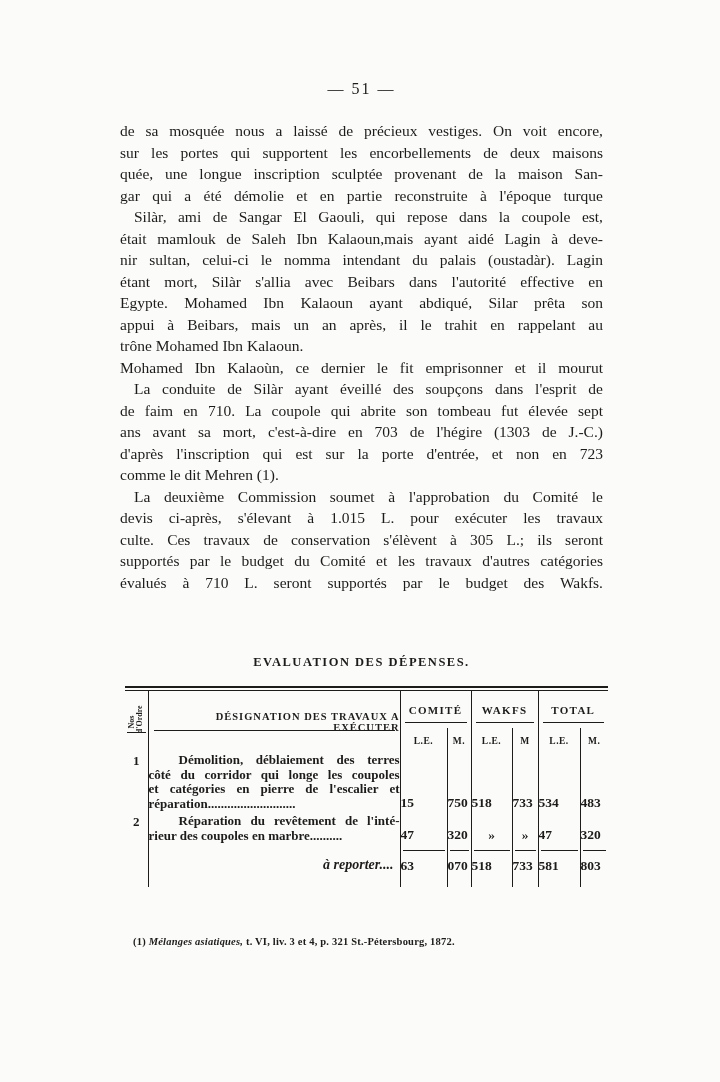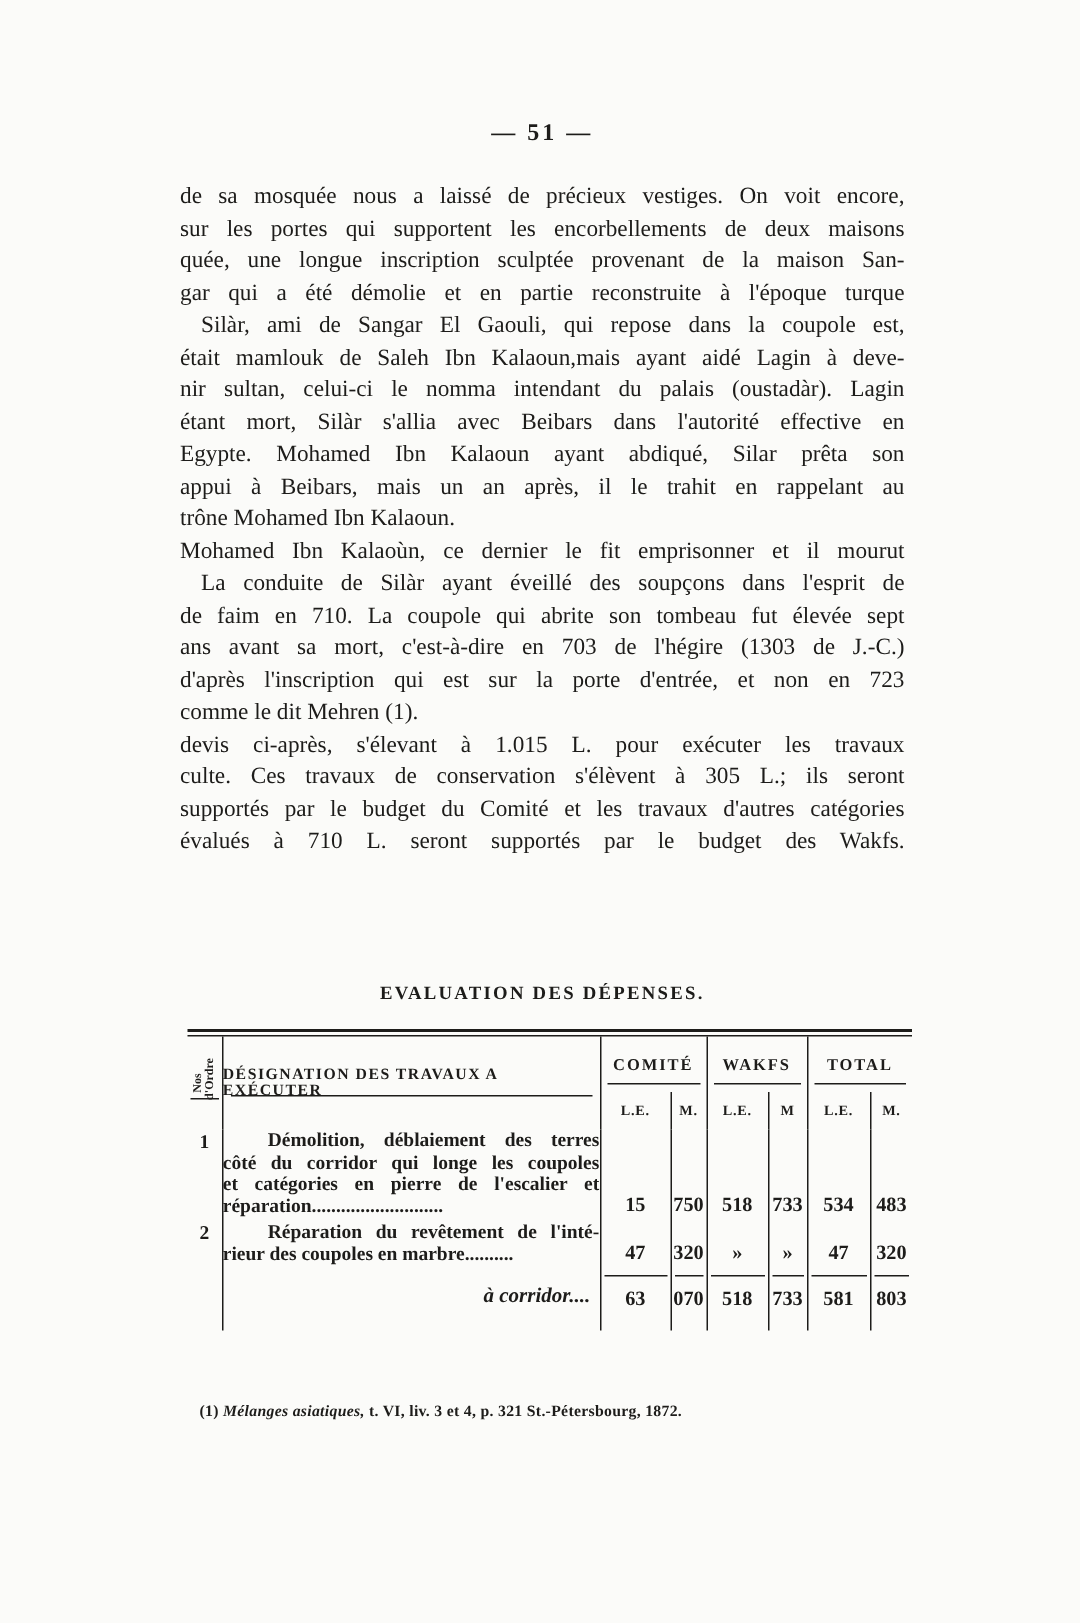--- a/index.html
+++ b/index.html
@@ -11,21 +11,21 @@
     position:relative;
     width:720px;height:1082px;
     background:var(--paper);
     color:var(--ink);
     font-family:"Liberation Serif", serif;
     overflow:hidden;
   }
   
   .page-number{
     position:absolute;top:80px;left:120px;width:483px;
-    text-align:center;font-size:16px;font-weight:bold;letter-spacing:2px;
+    text-align:center;font-size:16px;font-weight:normal;letter-spacing:2px;
   }
   
   .body-text{
     position:absolute;top:120px;left:120px;width:483px;
     font-size:15.5px;line-height:21.5px;font-weight:normal;
   }
   .pline{display:block;text-align:justify;text-align-last:justify;}
   .pline.last{text-align-last:left;}
   .pline.ind{text-indent:14px;}
   
@@ -44,34 +44,34 @@
   .bl{border-left:1.5px solid var(--ink);}
   
   th.no-h{position:relative;vertical-align:middle;height:62px;}
   th.no-h .rot{
     transform:rotate(-90deg);
     font-size:8px;line-height:8px;font-weight:bold;
     text-align:center;white-space:nowrap;
   }
   th.no-h .rot span{display:block;}
   th.no-h::after{content:"";position:absolute;left:2px;right:2px;bottom:20px;border-bottom:1.5px solid var(--ink);}
-  th.des-h{position:relative;vertical-align:middle;text-align:left;
+  th.des-h{position:relative;vertical-align:middle;text-align:right;
     font-size:10.5px;letter-spacing:1px;padding-bottom:20px;}
   th.des-h::after{content:"";position:absolute;left:5px;right:5px;bottom:22px;border-bottom:1.5px solid var(--ink);}
   th.grp{position:relative;vertical-align:middle;text-align:center;
     font-size:11px;letter-spacing:1.3px;height:36px;}
   th.grp::after{content:"";position:absolute;left:4px;right:4px;bottom:5px;border-bottom:1.5px solid var(--ink);}
   tr.sub th{height:24px;vertical-align:middle;text-align:center;font-size:9.5px;letter-spacing:0.5px;}
   
   td.no{vertical-align:top;text-align:center;font-size:13px;padding-top:3px;}
   td.des{vertical-align:top;font-size:13px;line-height:14.5px;padding:2px 2px 2px 3px;}
   td.des .tl{display:block;text-align:justify;text-align-last:justify;}
   td.des .tl.first{text-indent:10px;padding-left:20px;}
   td.des .tl.dots{text-align-last:left;}
-  td.num{vertical-align:bottom;text-align:center;font-size:13.5px;padding:0 3px 2px 0;}
+  td.num{vertical-align:bottom;text-align:left;font-size:13.5px;padding:0 3px 2px 0;}
   td.num.sym{text-align:center;padding-right:0;}
   tr.item td{padding-bottom:3px;}
   
   tr.carry td{position:relative;}
   tr.carry td.des{font-style:italic;text-align:right;font-size:14px;padding:10px 6px 2px 2px;vertical-align:bottom;}
   tr.carry td.num{padding-top:12px;}
   tr.carry td.num::before{content:"";position:absolute;top:4px;left:2px;right:2px;border-top:1.5px solid var(--ink);}
   tr.tail td{height:13px;}
   
   .footnote{
@@ -105,20 +105,21 @@
     </div>
     <div class="para">
       <span class="pline j">Mohamed Ibn Kalaoùn, ce dernier le fit emprisonner et il mourut</span>
       <span class="pline j ind">La conduite de Silàr ayant éveillé des soupçons dans l'esprit de</span>
       <span class="pline j">de faim en 710. La coupole qui abrite son tombeau fut élevée sept</span>
       <span class="pline j">ans avant sa mort, c'est-à-dire en 703 de l'hégire (1303 de J.-C.)</span>
       <span class="pline j">d'après l'inscription qui est sur la porte d'entrée, et non en 723</span>
       <span class="pline last">comme le dit Mehren (1).</span>
     </div>
     <div class="para">
+      <span class="pline j ind">La deuxième Commission soumet à l'approbation du Comité le</span>
       <span class="pline j">devis ci-après, s'élevant à 1.015 L. pour exécuter les travaux</span>
       <span class="pline j">culte. Ces travaux de conservation s'élèvent à 305 L.; ils seront</span>
       <span class="pline j">supportés par le budget du Comité et les travaux d'autres catégories</span>
       <span class="pline j">évalués à 710 L. seront supportés par le budget des Wakfs.</span>
     </div>
   </div>
 
   <div class="table-title">EVALUATION DES DÉPENSES.</div>
 
   <div class="table-block">
@@ -180,21 +181,21 @@
           </td>
           <td class="num bl">47</td>
           <td class="num bl">320</td>
           <td class="num bl sym">»</td>
           <td class="num bl sym">»</td>
           <td class="num bl">47</td>
           <td class="num bl">320</td>
         </tr>
         <tr class="carry">
           <td class="no"></td>
-          <td class="des bl">à corridor....</td>
+          <td class="des bl">à reporter....</td>
           <td class="num bl">63</td>
           <td class="num bl">070</td>
           <td class="num bl">518</td>
           <td class="num bl">733</td>
           <td class="num bl">581</td>
           <td class="num bl">803</td>
         </tr>
         <tr class="tail">
           <td></td>
           <td class="bl"></td>

